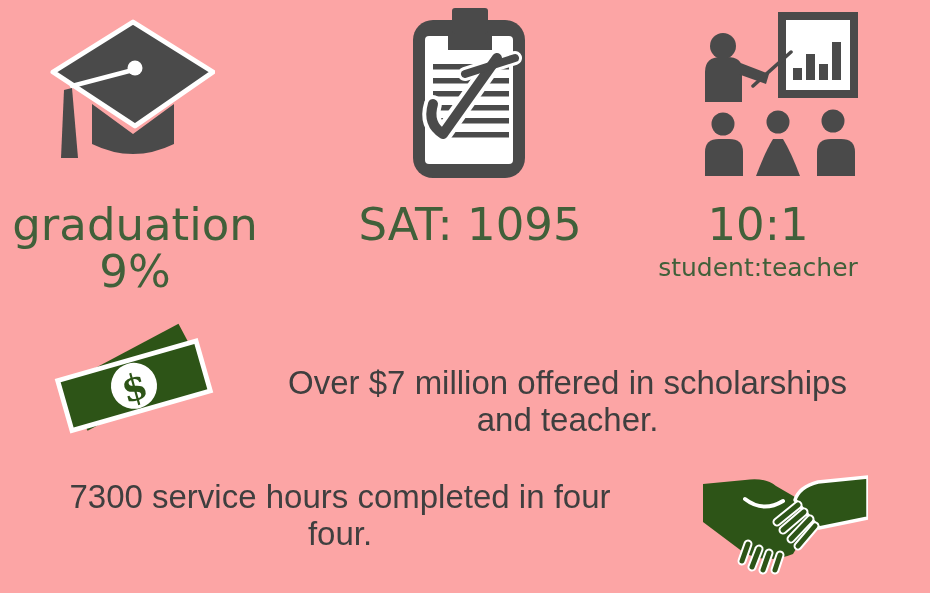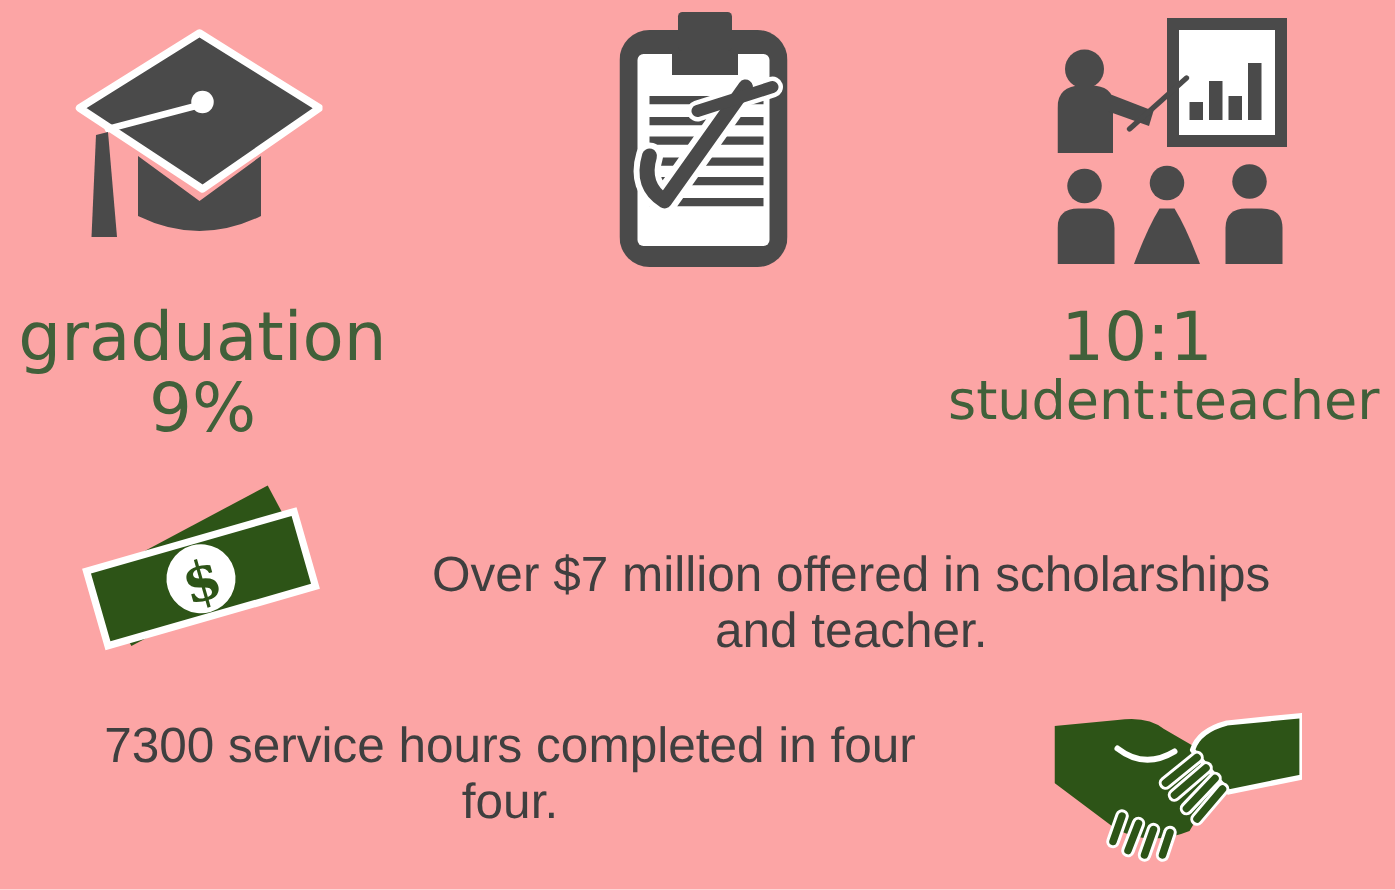--- a/index.html
+++ b/index.html
@@ -14,21 +14,21 @@
   .cap-icon{left:50px;top:6px;}
   .clipboard-icon{left:413px;top:8px;}
   .teacher-icon{left:705px;top:12px;}
   .money-icon{left:48px;top:310px;}
   .handshake-icon{left:703px;top:472px;}
 
   .stat-text{position:absolute;top:201px;left:0;width:100%;
     font-family:"DejaVu Sans",sans-serif;color:#41603a;
     font-size:45px;line-height:47px;font-weight:normal;}
   .stat-line{display:block;}
-  .stat-line.small{font-size:36px;line-height:40px;margin-left:14px;}
+  .stat-line.small{font-size:25px;line-height:40px;}
 
   .para{position:absolute;font-family:"Liberation Sans",sans-serif;
     color:#3f3f3f;font-size:33px;line-height:37px;text-align:center;}
   .para-scholarship{left:240px;top:336px;width:655px;margin-top:28px;}
   .para-service{left:5px;top:478px;width:670px;}
 </style>
 </head>
 <body>
 
 <div class="canvas">
@@ -87,20 +87,21 @@
 
   <div class="col col1">
     <div class="stat-text">
       <span class="stat-line">graduation</span>
       <span class="stat-line">9%</span>
     </div>
   </div>
 
   <div class="col col2">
     <div class="stat-text">
+      <span class="stat-line">SAT: 1095</span>
     </div>
   </div>
 
   <div class="col col3">
     <div class="stat-text">
       <span class="stat-line">10:1</span>
       <span class="stat-line small">student:teacher</span>
     </div>
   </div>
 

